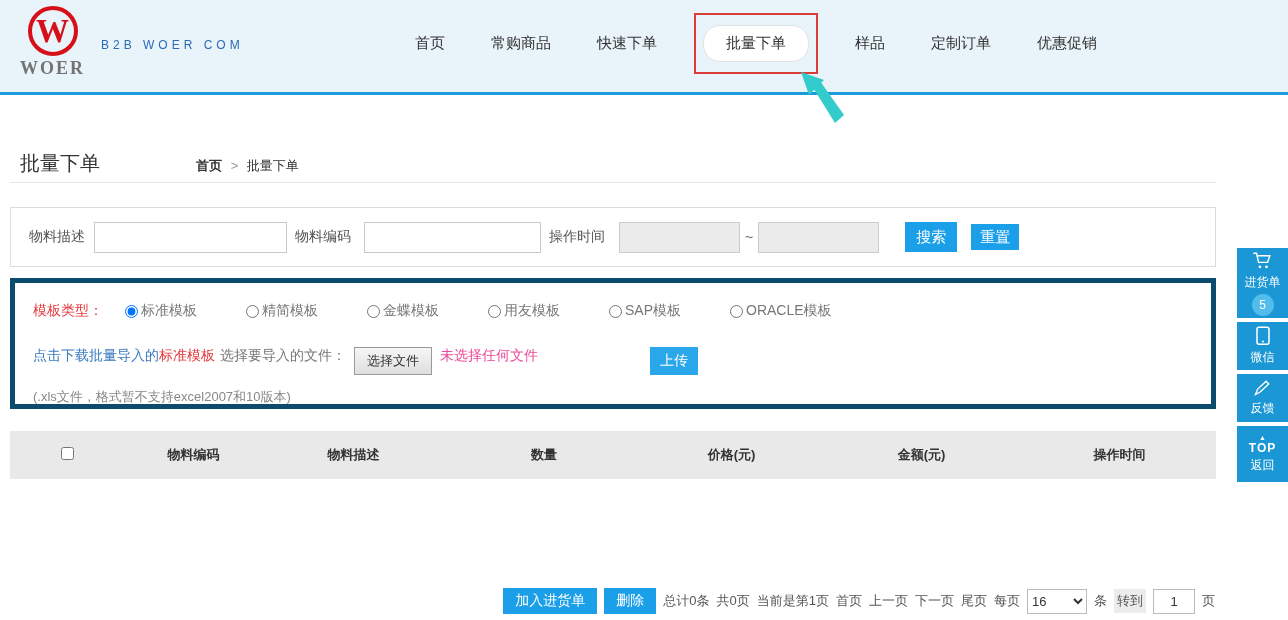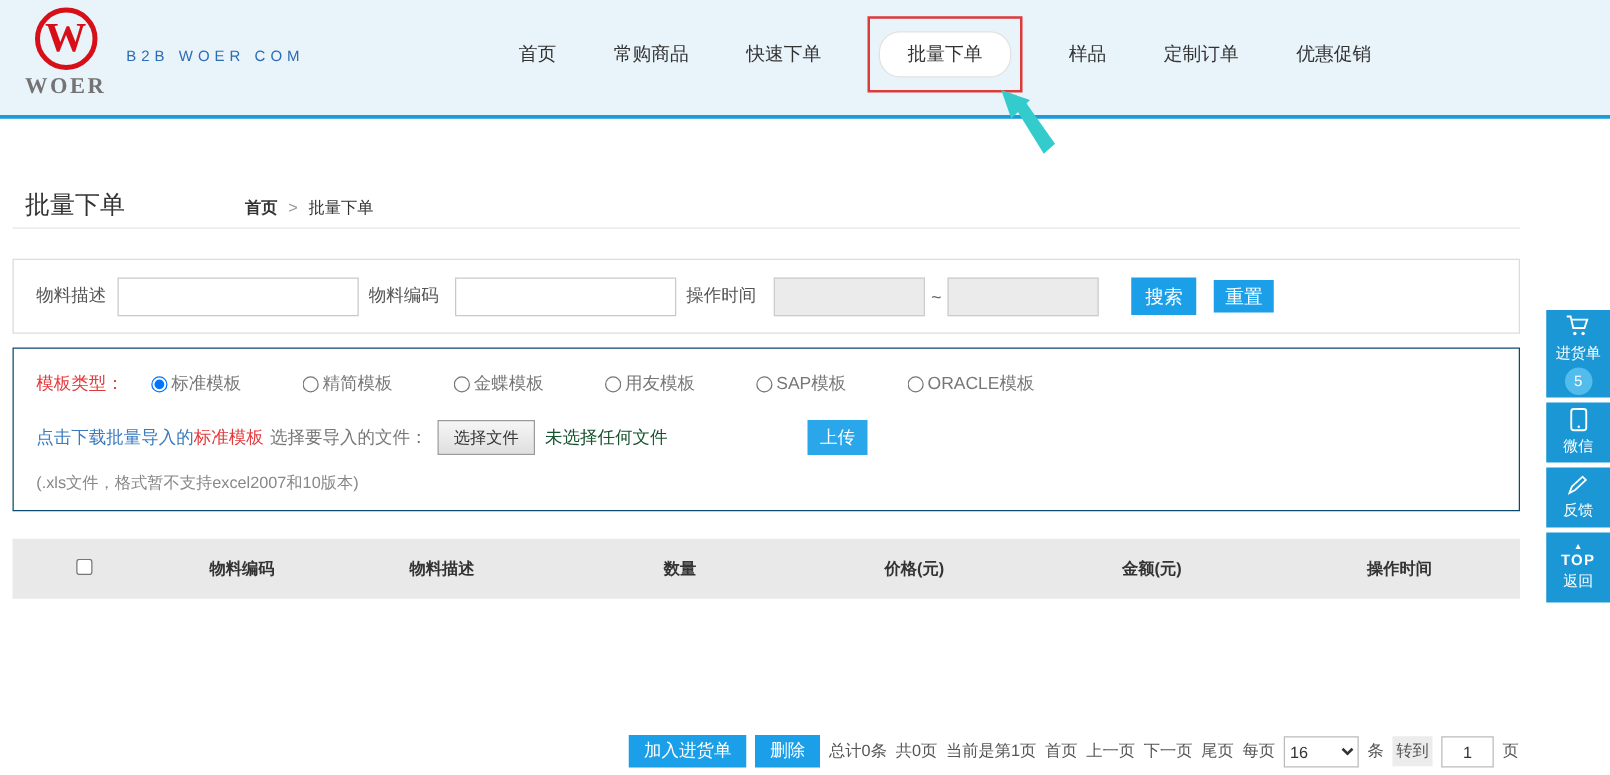--- a/index.html
+++ b/index.html
@@ -47,32 +47,32 @@
   .t-date { width:121px; background:#ebebeb; border:1px solid #ccc; margin-left:14px; cursor:pointer; }
   .tilde { margin:0 5px; color:#666; }
   .lbl2 { margin-left:8px; } .lbl3 { margin-left:8px; }
   .btn-blue { background:#1b9fe8; color:#fff; border:none; cursor:pointer; font-size:15px;
               display:inline-flex; align-items:center; justify-content:center; }
   .b-search { width:52px; height:30px; margin-left:26px; }
   .b-reset  { width:48px; height:26px; margin-left:14px; }
 
   
   .tpl-box { position:absolute; left:10px; top:278px; width:1206px; height:131px;
-             border:1px solid #0c4a6e; padding:19px 0 0 18px; font-size:14px; color:#666; }
+             border:5px solid #0c4a6e; padding:19px 0 0 18px; font-size:14px; color:#666; }
   .radio-row { display:flex; align-items:center; }
   .tpl-label { color:#e4393c; margin-right:22px; }
   .radio-item { display:inline-flex; align-items:center; margin-right:49px; color:#777; cursor:pointer; }
   .radio-item input { margin-right:3px; }
-  .upload-row { display:flex; align-items:center; margin-top:20px; }
+  .upload-row { display:flex; align-items:flex-start; margin-top:27px; }
   .link-blue { color:#3a7bbf; cursor:pointer; }
   .link-red { color:#e4393c; cursor:pointer; margin-right:5px; }
   .choose-lbl { color:#777; margin-right:8px; }
   .file-btn { border:1px solid #9a9a9a; background:linear-gradient(#f6f6f6,#dfdfdf);
               padding:4px 12px; font-size:13px; color:#333; cursor:pointer; }
-  .no-file { color:#14532d; margin-left:8px; }
+  .no-file { color:#ec4899; margin-left:8px; }
   .b-upload { width:48px; height:28px; font-size:14px; margin-left:112px; background:#2aa7ea; }
   .note-row { margin-top:13px; color:#888; font-size:13px; }
 
   
   .thead { position:absolute; left:10px; top:431px; width:1206px; height:48px; background:#e9e9e9;
            display:flex; align-items:center; font-size:13px; font-weight:bold; color:#333; }
   .thead .c { text-align:center; }
   .c0 { width:115px; } .c1 { width:137px; } .c2 { width:183px; } .c3 { width:198px; }
   .c4 { width:177px; } .c5 { width:203px; } .c6 { width:193px; }
 

